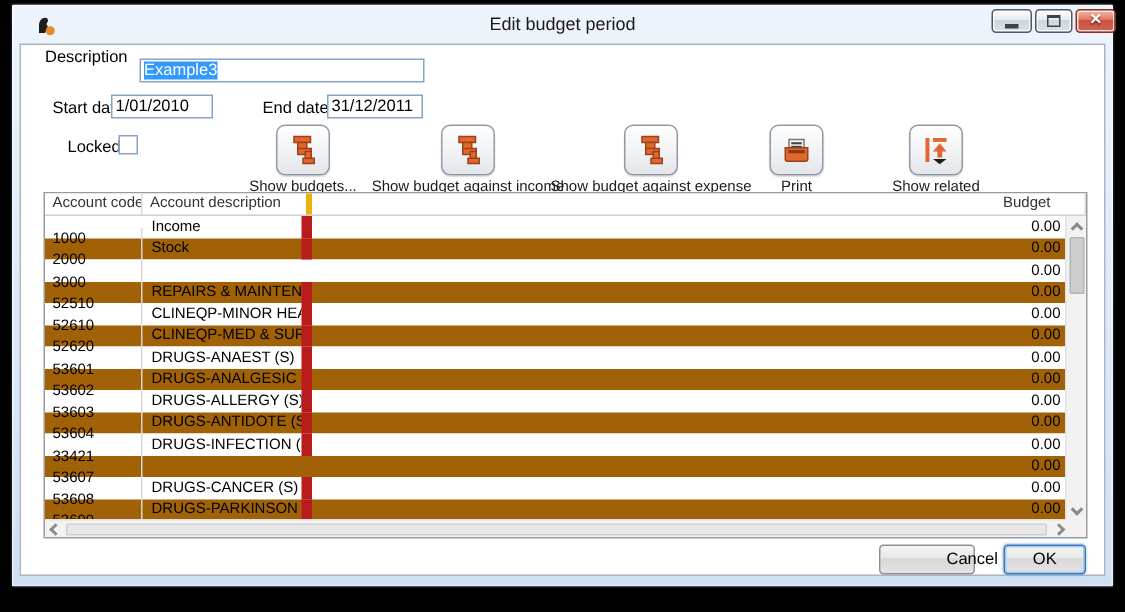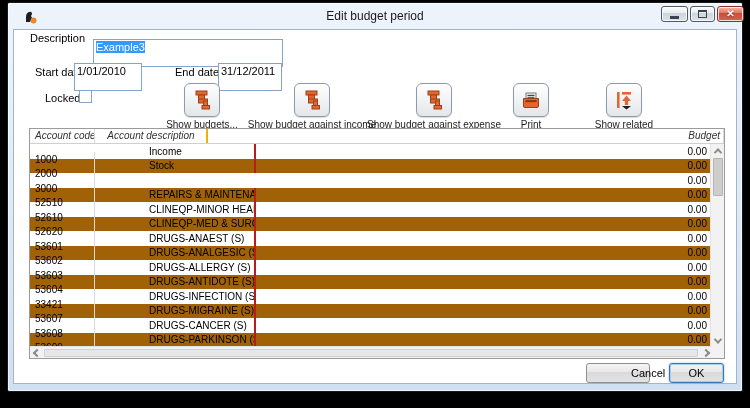--- a/index.html
+++ b/index.html
@@ -23,21 +23,21 @@
     background:linear-gradient(#f6b7a7 0%,#e07460 45%,#c74f3f 46%,#d3654f 100%); }
   .glyph-min { width:9px; height:3px; background:#3a4450; margin-top:6px; }
   .glyph-max { width:9px; height:8px; border:1px solid #3a4450; border-top-width:2px; background:transparent; }
   .glyph-close { color:#fff; font-size:10px; font-weight:bold; text-shadow:0 1px 1px rgba(0,0,0,.45); line-height:1; }
 
   
   .content { position:absolute; left:5px; right:5px; top:26px; bottom:7px; background:#fff;
     border:1px solid #a7b4c4; }
 
   .lbl { position:absolute; font-size:11px; color:#000; white-space:nowrap; }
-  .tbox { position:absolute; height:28px; border:1px solid #86a5c6; background:#fff;
+  .tbox { position:absolute; height:16px; border:1px solid #86a5c6; background:#fff;
     font-size:11px; color:#000; padding:1px 2px; overflow:hidden; white-space:nowrap; }
   .sel { background:#3399FF; color:#fff; }
 
   .desc-label { left:16px; top:2px; }
   .desc-input { left:79px; top:9px; width:190px; }
   .start-label { left:21px; top:36px; }
   .start-input { left:60px; top:33px; width:68px; }
   .end-label { left:161px; top:36px; }
   .end-input { left:204px; top:33px; width:64px; }
   .locked-label { left:31px; top:62px; }
@@ -47,32 +47,32 @@
   .tool { position:absolute; top:53px; width:150px; display:flex; flex-direction:column; align-items:center; }
   .tool-btn { width:36px; height:34px; border:1px solid #8f9aa6; border-radius:6px;
     background:linear-gradient(#ffffff,#e3e6ea); box-shadow:inset 0 1px 0 #fff, 0 1px 1px rgba(0,0,0,.15);
     display:flex; align-items:center; justify-content:center; cursor:pointer; }
   .tool-label { margin-top:2px; font-size:10px; color:#1c1c1c; white-space:nowrap; }
   .t1 { left:113px; } .t2 { left:223px; } .t3 { left:345px; } .t4 { left:442px; } .t5 { left:535px; }
 
   
   .grid { position:absolute; left:15px; top:98px; width:696px; height:231px; border:1px solid #9b9b9b; background:#fff; }
   .thead { position:absolute; left:0; right:0; top:0; height:15px; display:flex; font-size:10px; color:#333;
-    border-bottom:1px solid #d0d0d0; background:#fff;font-style:italic; }
+    border-bottom:1px solid #d0d0d0; background:#fff; }
   .th { padding:1px 4px 0 5px; white-space:nowrap; overflow:hidden; }
   .th-code { width:65px; border-right:1px solid #d9d9d9; }
-  .th-desc { width:113px; border-right:2px solid #eab308;text-align:center; }
+  .th-desc { width:113px; border-right:4px solid #eab308; }
   .th-fill { flex:1; }
-  .th-budget { width:80px; text-align:right; border-right:1px solid #d9d9d9; padding-right:3px; }
+  .th-budget { width:80px; text-align:center; border-right:1px solid #d9d9d9; padding-right:3px; }
   .tbody { position:absolute; left:0; top:15px; width:680px; height:203px; overflow:hidden; }
   .row { display:flex; height:14.5px; font-size:10px; color:#000; align-items:center; background:#fff; }
   .row.alt { background:#a16207; }
   .cell { white-space:nowrap; overflow:hidden; height:100%; display:flex; align-items:center; }
   .c-code { width:65px; padding-left:5px; border-right:1px solid #d9d9d9;margin-top:16px; }
-  .c-desc { width:113px; padding-left:6px; border-right:2px solid #b91c1c;margin-left:48px; }
+  .c-desc { width:113px; padding-left:6px; border-right:7px solid #b91c1c; }
   .c-fill { flex:1; }
   .c-budget { width:80px; justify-content:flex-end; padding-right:3px; }
 
   .vscroll { position:absolute; right:0; top:15px; width:14px; height:203px; background:#F2F2F2; border-left:1px solid #e2e2e2; }
   .hscroll { position:absolute; left:0; bottom:0; height:12px; width:682px; background:#F2F2F2; border-top:1px solid #e2e2e2; }
   .sb-btn { position:absolute; display:flex; align-items:center; justify-content:center; }
   .vs-up { top:0; left:0; right:0; height:13px; }
   .vs-down { bottom:0; left:0; right:0; height:13px; }
   .hs-left { left:0; top:0; bottom:0; width:13px; }
   .hs-right { right:0; top:0; bottom:0; width:13px; }
@@ -281,21 +281,20 @@
 
   <div class="row">
     <span class="cell c-code">33421</span>
     <span class="cell c-desc">DRUGS-INFECTION (S)</span>
     <span class="cell c-fill"></span>
     <span class="cell c-budget">0.00</span>
   </div>
 
   <div class="row alt">
     <span class="cell c-code">53607</span>
-    <span class="cell c-desc">DRUGS-MIGRAINE (S)</span>
     <span class="cell c-fill"></span>
     <span class="cell c-budget">0.00</span>
   </div>
 
   <div class="row">
     <span class="cell c-code">53608</span>
     <span class="cell c-desc">DRUGS-CANCER (S)</span>
     <span class="cell c-fill"></span>
     <span class="cell c-budget">0.00</span>
   </div>

